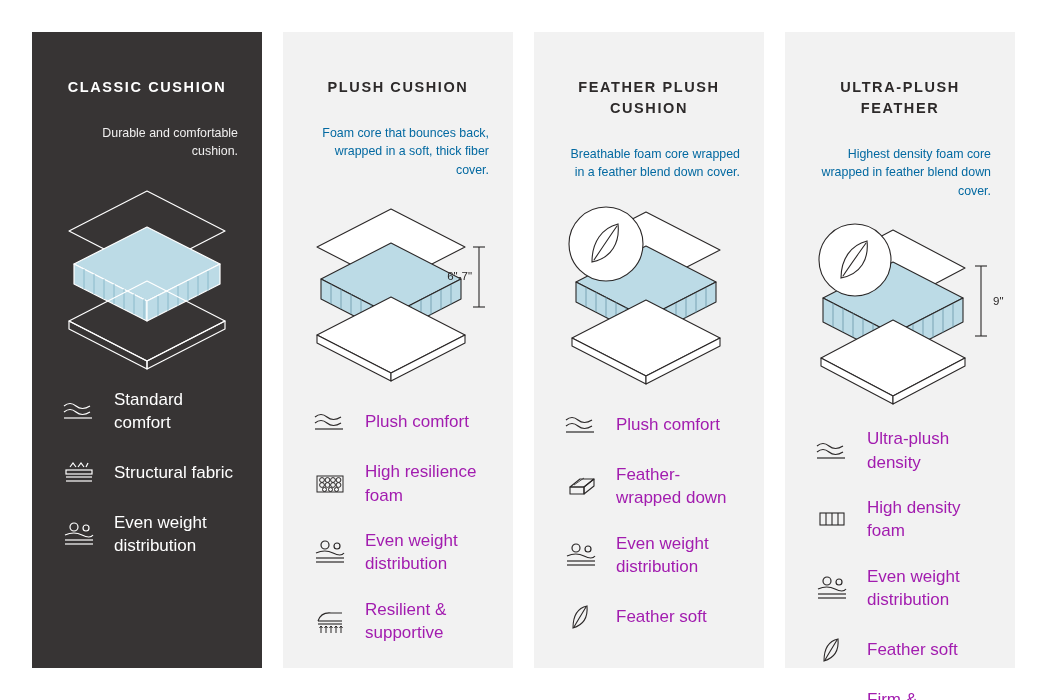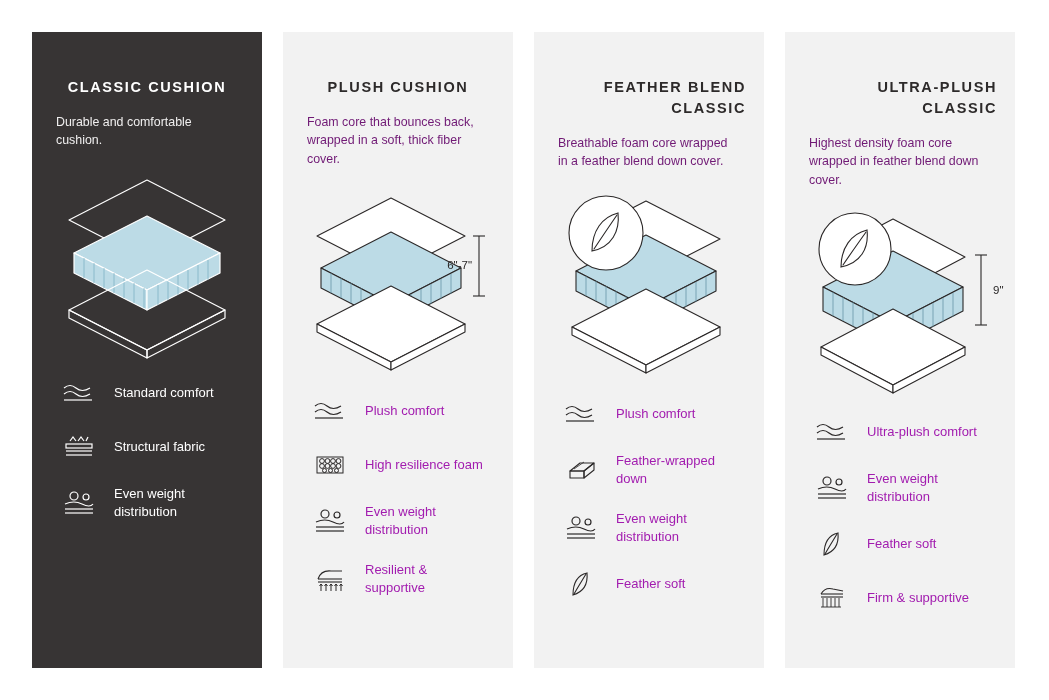--- a/index.html
+++ b/index.html
@@ -45,32 +45,32 @@
     margin-top: 45px;
     font-size: 14.5px;
     font-weight: bold;
     letter-spacing: 1.6px;
     text-align: center;
     line-height: 1.45;
     padding: 0 18px;
     box-sizing: border-box;
   }
   .card.dark .card-title { color: #ffffff; }
-  .card.light .card-title { color: #2d2a2a; text-align: right; }
+  .card.light .card-title { color: #2d2a2a; }
 
   .card-desc {
-    margin-top: 15px;
+    margin-top: 26px;
     font-size: 12.4px;
     line-height: 1.48;
-    text-align: left;
+    text-align: right;
     padding: 0 24px;
     box-sizing: border-box;
   }
   .card.dark .card-desc { color: #f0efef; }
-  .card.light .card-desc { color: #701a75; }
+  .card.light .card-desc { color: #0369a1; }
 
   .diagram-wrap {
     position: relative;
     width: 230px;
     height: 215px;
     margin-top: 8px;
     flex: none;
   }
   .diagram-wrap svg { display: block; }
 
@@ -90,21 +90,21 @@
   .feature-icon {
     width: 42px;
     height: 32px;
     flex: none;
     display: flex;
     align-items: center;
     justify-content: center;
   }
   .feature-icon svg { display: block; }
   .feature-label {
-    font-size: 13px;
+    font-size: 17px;
     line-height: 1.38;
     max-width: 120px;
   }
   .card.dark .feature-label { color: #ffffff; }
   .card.light .feature-label { color: #a21caf; }
 
   .dim-label {
     font-size: 11.5px;
     fill: #2b2828;
     font-family: "Liberation Sans", sans-serif;
@@ -292,21 +292,21 @@
                 <path d="M28 25 V18 M28 18 l-1.5 2 M28 18 l1.5 2"></path>
               </g>
             </svg>
           </span>
           <span class="feature-label">Resilient &amp; supportive</span>
         </div>
       </div>
     </div>
 
     <div class="card light">
-      <div class="card-title">FEATHER BLEND CLASSIC</div>
+      <div class="card-title">FEATHER PLUSH CUSHION</div>
       <div class="card-desc">Breathable foam core wrapped in a feather blend down cover.</div>
 
       <div class="diagram-wrap">
         <svg width="230" height="215" viewBox="0 0 230 215">
           <g fill="none" stroke="#2b2828" stroke-width="1.1" stroke-linejoin="round">
             <polygon points="112,22 186,60 112,98 38,60" fill="#ffffff"></polygon>
             <g>
               <polygon points="112,56 182,92 112,128 42,92" fill="#bcdbe6"></polygon>
               <polygon points="42,92 112,128 112,148 42,112" fill="#bcdbe6"></polygon>
               <polygon points="182,92 112,128 112,148 182,112" fill="#bcdbe6"></polygon>
@@ -380,21 +380,21 @@
               <path d="M9 25 C9 12 14 5 23 3 C24 14 19 22 9 25 Z"></path>
               <path d="M10 24 C14 17 19 9 22 4"></path>
             </svg>
           </span>
           <span class="feature-label">Feather soft</span>
         </div>
       </div>
     </div>
 
     <div class="card light">
-      <div class="card-title">ULTRA-PLUSH CLASSIC</div>
+      <div class="card-title">ULTRA-PLUSH FEATHER</div>
       <div class="card-desc">Highest density foam core wrapped in feather blend down cover.</div>
 
       <div class="diagram-wrap">
         <svg width="230" height="215" viewBox="0 0 230 215">
           <g fill="none" stroke="#2b2828" stroke-width="1.1" stroke-linejoin="round">
             <polygon points="108,22 180,60 108,98 36,60" fill="#ffffff"></polygon>
             <g>
               <polygon points="108,54 178,90 108,126 38,90" fill="#bcdbe6"></polygon>
               <polygon points="38,90 108,126 108,150 38,114" fill="#bcdbe6"></polygon>
               <polygon points="178,90 108,126 108,150 178,114" fill="#bcdbe6"></polygon>
@@ -436,21 +436,32 @@
 
       <div class="features">
         <div class="feature">
           <span class="feature-icon">
             <svg width="34" height="24" viewBox="0 0 34 24" fill="none" stroke="#2b2828" stroke-width="1.2">
               <path d="M2 7 Q8 2 14 7 T28 7"></path>
               <path d="M2 13 Q8 8 14 13 T28 13"></path>
               <path d="M2 19 H30"></path>
             </svg>
           </span>
-          <span class="feature-label">Ultra-plush comfort</span>
+          <span class="feature-label">Ultra-plush density</span>
+        </div>
+        <div class="feature">
+          <span class="feature-icon">
+            <svg width="34" height="24" viewBox="0 0 34 24" fill="none" stroke="#2b2828" stroke-width="1.1">
+              <rect x="5" y="6" width="24" height="12"></rect>
+              <line x1="11" y1="6" x2="11" y2="18"></line>
+              <line x1="17" y1="6" x2="17" y2="18"></line>
+              <line x1="23" y1="6" x2="23" y2="18"></line>
+            </svg>
+          </span>
+          <span class="feature-label">High density foam</span>
         </div>
         <div class="feature">
           <span class="feature-icon">
             <svg width="34" height="26" viewBox="0 0 34 26" fill="none" stroke="#2b2828" stroke-width="1.2">
               <circle cx="12" cy="6" r="4"></circle>
               <circle cx="24" cy="7" r="3"></circle>
               <path d="M3 14 Q12 10 20 14 T31 14"></path>
               <path d="M3 19 H31"></path>
               <path d="M3 23 H31"></path>
             </svg>

